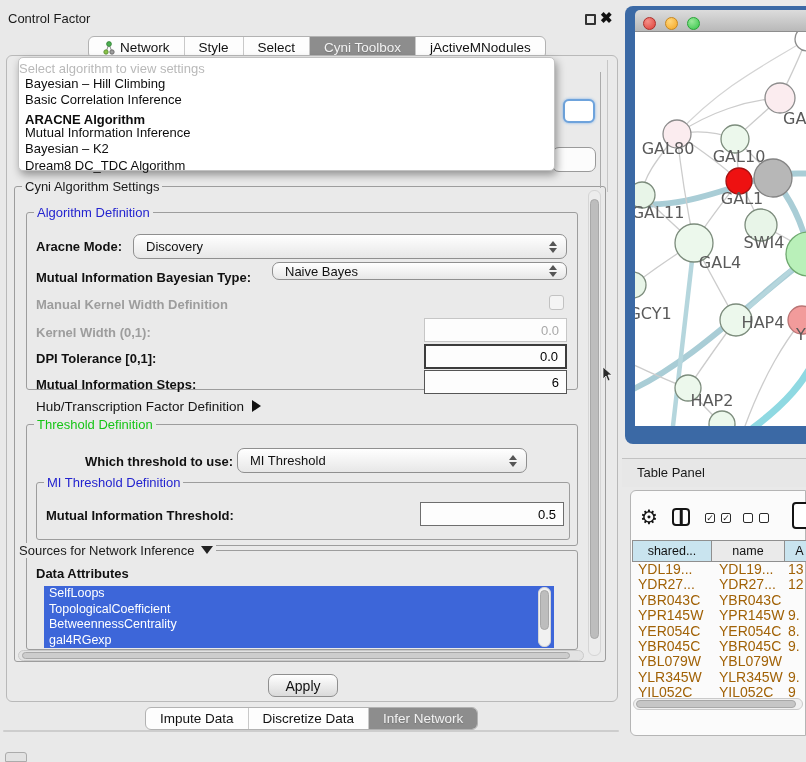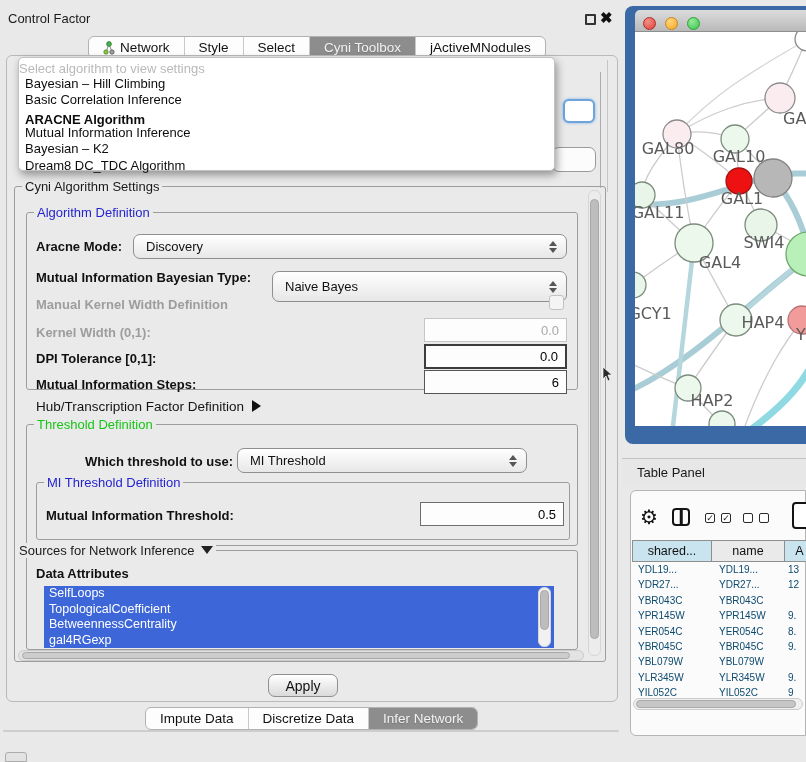--- a/index.html
+++ b/index.html
@@ -77,21 +77,21 @@
   .cols-icon i { position:absolute; left:50%; top:0; width:2.5px; height:100%; background:#141414; transform:translateX(-50%); }
   .cb { position:absolute; width:10px; height:10px; border:1.5px solid #2a2a2a; border-radius:2px; background:#fff; font-size:9px; line-height:9px; text-align:center; color:#222; }
   .page-icon { left:792px; top:502px; width:22px; height:27px; border:2.5px solid #141414; border-radius:4px; background:#fff; }
 
   .thead { left:632px; top:540px; height:22px; display:flex; }
   .th { border:1px solid #8f8f8f; border-left-width:0; font-size:12.5px; color:#111; display:flex; align-items:center; justify-content:center; }
   .th:first-child { border-left-width:1px; }
   .th.hl { background:#c9e4ef; } .th.plain { background:#eaeaea; }
   .trows { left:632px; top:562px; width:174px; }
   .trow { display:flex; height:15.4px; }
-  .tcell { font-size:10px; color:#0c4a6e; line-height:15.4px; white-space:nowrap; overflow:hidden; }
+  .tcell { font-size:14px; color:#a16207; line-height:15.4px; white-space:nowrap; overflow:hidden; }
   .c0 { width:80px; padding-left:6px; } .c1 { width:73px; padding-left:7px; } .c2 { width:21px; padding-left:3px; }
 
   .mini-doc { left:5px; top:752px; width:22px; height:10px; background:#e2e2e2; border:1px solid #ababab; border-radius:3px 3px 0 0; }
 </style>
 </head>
 <body>
 
 <div id="root">
 
   <div class="abs cp-title">Control Factor</div>
@@ -156,21 +156,21 @@
   <div class="abs lbl" style="left:36px;top:239px;">Aracne Mode:</div>
   <div class="abs combo" style="left:133px;top:234px;width:434px;height:25px;">
     <span>Discovery</span>
     <span class="stepper">
         <i class="up"></i>
         <i class="dn"></i>
       </span>
   </div>
 
   <div class="abs lbl" style="left:36px;top:270px;">Mutual Information Bayesian Type:</div>
-  <div class="abs combo" style="left:272px;top:271px;width:295px;height:31px;">
+  <div class="abs combo" style="left:272px;top:262px;width:295px;height:18px;">
     <span>Naive Bayes</span>
     <span class="stepper">
         <i class="up"></i>
         <i class="dn"></i>
       </span>
   </div>
 
   <div class="abs lbl dis" style="left:36px;top:297px;">Manual Kernel Width Definition</div>
   <div class="abs checkbox" style="left:549px;top:295px;"></div>
 

